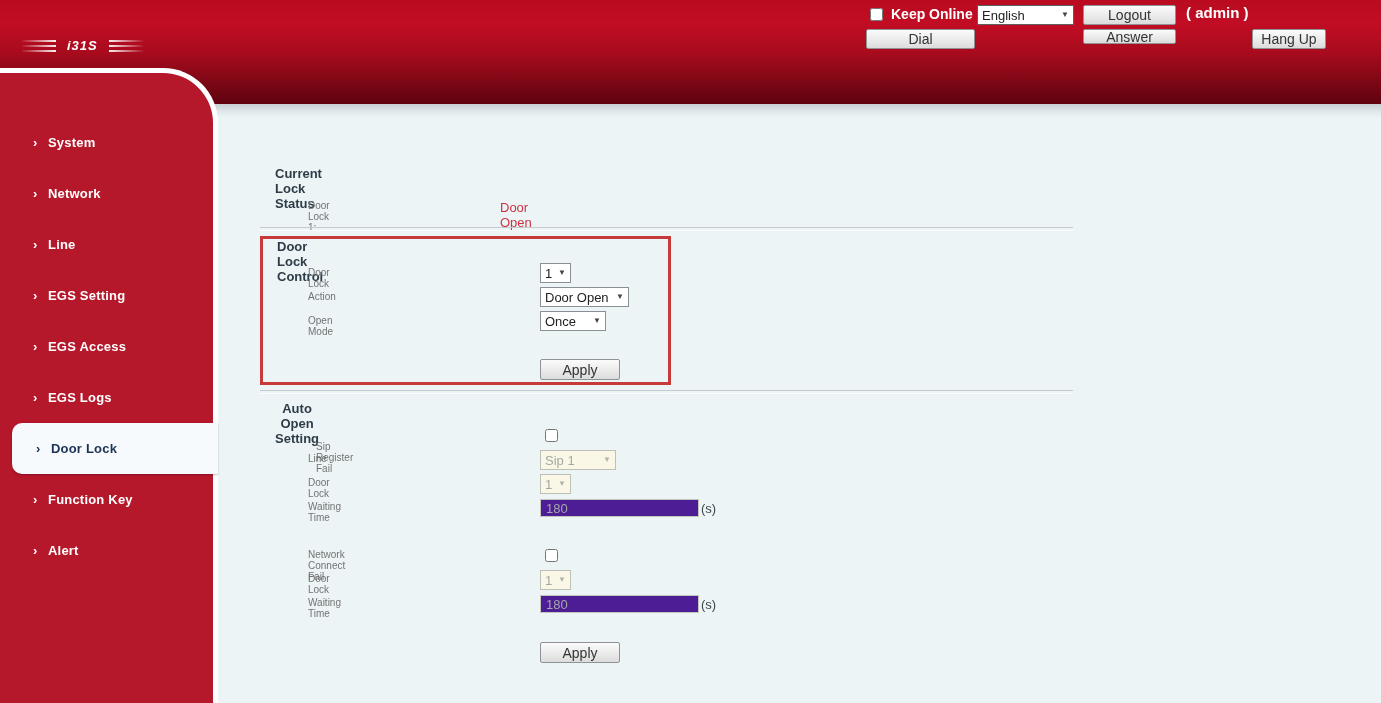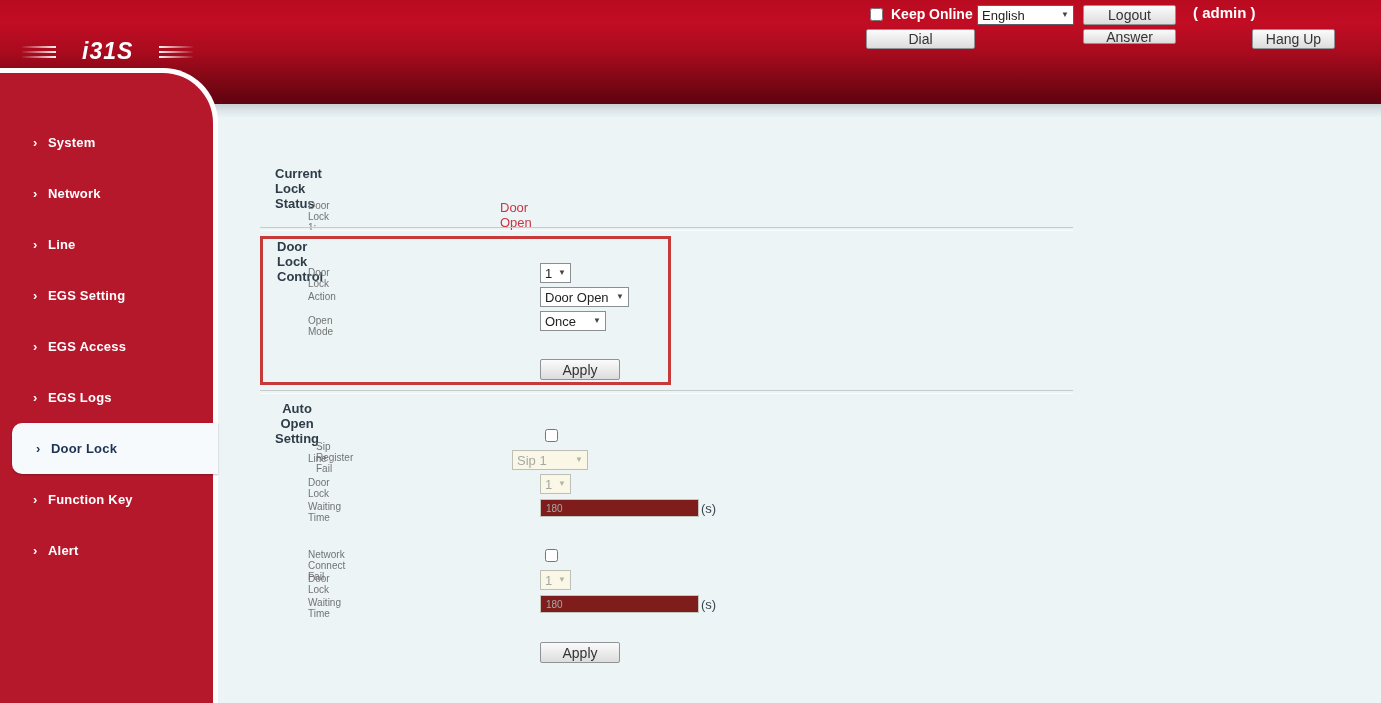--- a/index.html
+++ b/index.html
@@ -14,22 +14,22 @@
   
   .header{
     position:absolute;top:0;left:0;width:1381px;height:104px;z-index:2;
     background:linear-gradient(180deg,#b90b20 0%,#c20d24 22%,#a90b1e 50%,#830816 75%,#6a0411 92%,#600210 100%);
   }
   .header-band{
     position:absolute;top:104px;left:0;width:1381px;height:13px;z-index:1;
     background:linear-gradient(180deg,#c7cfd4 0%,#dde6e9 55%,#e9f2f4 100%);
   }
   .logo{
-    position:absolute;top:38px;left:22px;display:flex;align-items:center;gap:26px;z-index:3;
-    color:#fff;font-weight:bold;font-size:23px;font-style:italic;letter-spacing:1px;
+    position:absolute;top:38px;left:22px;display:flex;align-items:center;gap:11px;z-index:3;
+    color:#fff;font-weight:bold;font-size:13px;font-style:italic;letter-spacing:1px;
   }
   .logo-lines{display:flex;flex-direction:column;gap:3px;}
   .logo-lines i{display:block;width:34px;height:2px;background:linear-gradient(90deg,rgba(255,255,255,.05),rgba(255,255,255,.95));}
   .logo-lines.right i{background:linear-gradient(90deg,rgba(255,255,255,.95),rgba(255,255,255,.05));}
 
   .hdr-label{color:#fff;font-weight:bold;font-size:14px;}
   .hdr-admin{color:#fff;font-weight:bold;font-size:15px;}
   .btn{
     display:flex;align-items:center;justify-content:center;
     background:linear-gradient(180deg,#fbfbfb,#e9e9e9 60%,#dcdcdc);
@@ -79,22 +79,22 @@
   .sel{
     display:inline-flex;align-items:center;justify-content:space-between;
     background:#fff;border:1px solid #8a8f93;box-sizing:border-box;
     height:20px;padding:0 4px;font-size:13px;color:#222;cursor:pointer;
   }
   .sel.disabled{
     background:#fbf7e6;border:1px solid #bcc0b6;color:#a4a9a4;cursor:default;
   }
   .sel.disabled .caret{color:#b2b6a4;}
   .txtfield{
-    box-sizing:border-box;height:18px;background:#7f1d1d;border:1px solid #c2c6bc;
-    color:#a4a9a4;font-size:10px;padding:1px 5px;
+    box-sizing:border-box;height:18px;background:#4c1d95;border:1px solid #c2c6bc;
+    color:#a4a9a4;font-size:13px;padding:1px 5px;
     font-family:"Liberation Sans","DejaVu Sans",sans-serif;
   }
   .suffix{font-size:13px;color:#3c464e;}
   .apply-btn{width:80px;height:21px;font-size:14px;}
   .chk{width:13px;height:13px;margin:0;}
 </style>
 </head>
 <body>
 
 <div class="header">
@@ -116,29 +116,29 @@
   <span class="abs hdr-label" style="left:891px;top:6px;">Keep Online</span>
 
   <div class="abs hdr-select" style="left:977px;top:5px;width:97px;height:20px;">
     <span>English</span>
     <span class="caret">▼</span>
   </div>
 
   <div class="abs btn" style="left:1083px;top:5px;width:93px;height:20px;">
     <span>Logout</span>
   </div>
-  <span class="abs hdr-admin" style="left:1186px;top:4px;margin-left:7px;">( admin )</span>
+  <span class="abs hdr-admin" style="left:1186px;top:4px;">( admin )</span>
 
   <div class="abs btn" style="left:866px;top:29px;width:109px;height:20px;">
     <span>Dial</span>
   </div>
   <div class="abs btn" style="left:1083px;top:29px;width:93px;height:15px;">
     <span>Answer</span>
   </div>
-  <div class="abs btn" style="left:1252px;top:29px;width:83px;height:20px;">
+  <div class="abs btn" style="left:1252px;top:29px;width:74px;height:20px;">
     <span>Hang Up</span>
   </div>
 </div>
 <div class="header-band"></div>
 
 <div class="sidebar">
   <div class="menu">
     <div class="menu-item">
       <span class="chev">›</span>
       <span>System</span>
@@ -211,21 +211,21 @@
   </button>
 
   <div class="abs divider" style="left:260px;top:390px;width:813px;"></div>
 
   <div class="abs heading" style="left:275px;top:401px;text-align:center;">Auto Open Setting</div>
 
   <div class="abs flabel" style="left:316px;top:429px;margin-top:12px;">Sip Register Fail</div>
   <input type="checkbox" class="abs chk" style="left: 545px; top: 429px;">
 
   <div class="abs flabel" style="left:308px;top:453px;">Line</div>
-  <div class="abs sel disabled" style="left:512px;top:450px;width:76px;">
+  <div class="abs sel disabled" style="left:540px;top:450px;width:76px;">
     <span>Sip 1</span>
     <span class="caret">▼</span>
   </div>
 
   <div class="abs flabel" style="left:308px;top:477px;">Door Lock</div>
   <div class="abs sel disabled" style="left:540px;top:474px;width:31px;">
     <span>1</span>
     <span class="caret">▼</span>
   </div>
 

